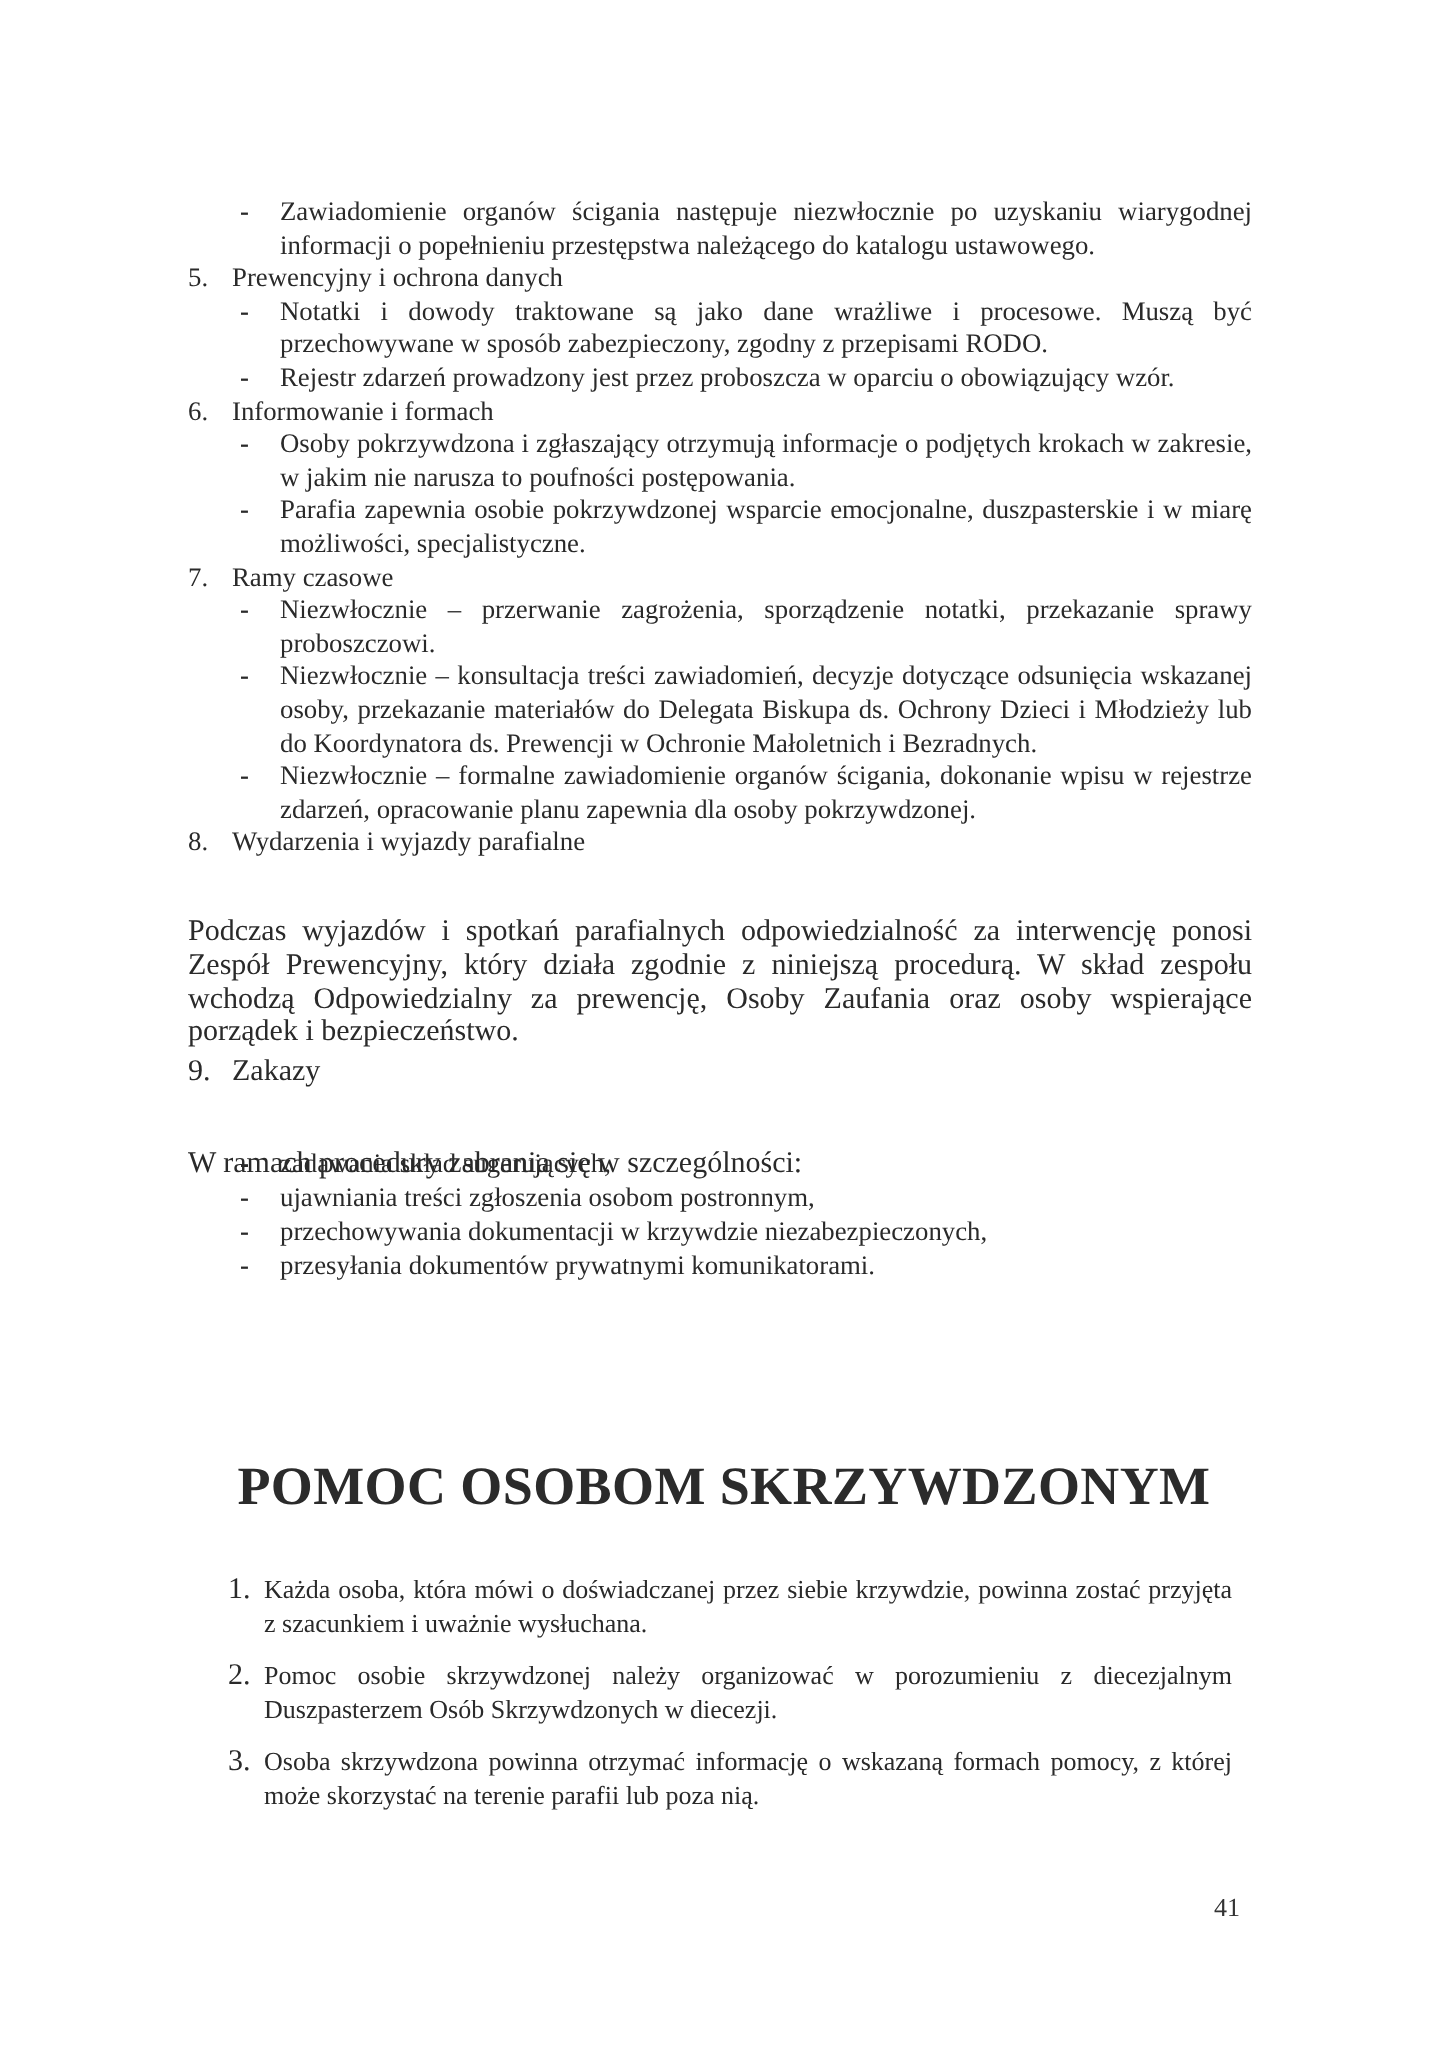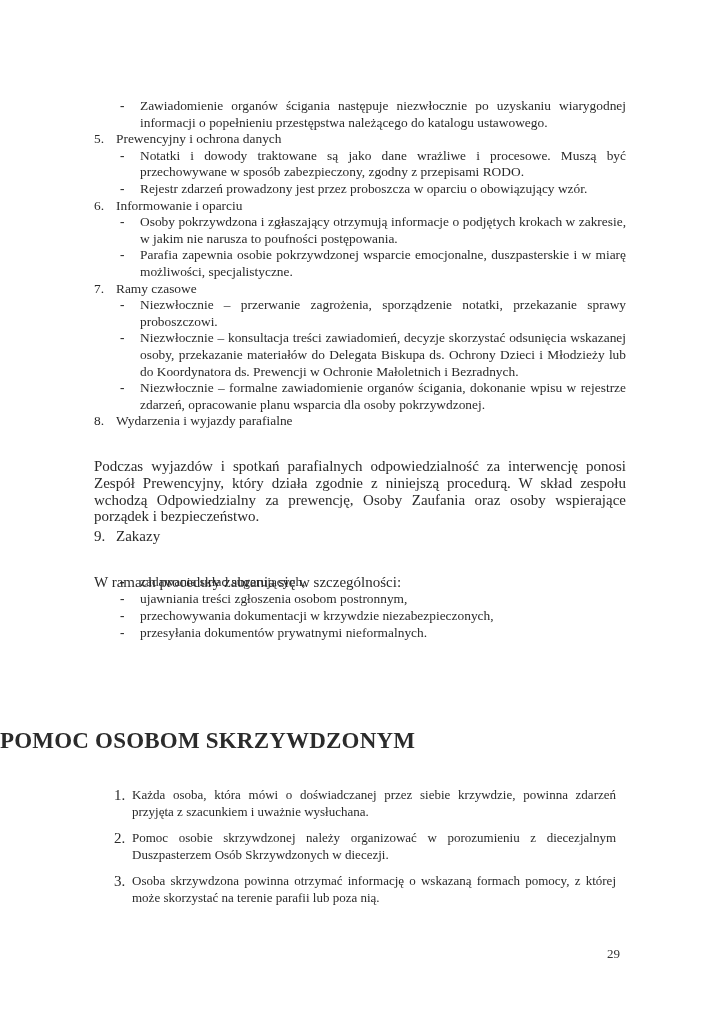--- a/index.html
+++ b/index.html
@@ -6,22 +6,22 @@
   body { width: 724px; height: 1024px; position: relative; overflow: hidden;
          font-family: "Liberation Serif", "DejaVu Serif", serif; color: #2a2a2a; }
   .page { position: absolute; left: 0; top: 0; width: 724px; height: 1024px; }
   .blk { position: absolute; left: 94px; width: 532px; font-size: 13.4px; line-height: 16.6px; }
   .just { text-align: justify; text-align-last: left; }
   .bul { position: relative; padding-left: 24px; margin-left: 22px; }
   .bul .dash { position: absolute; left: 4px; top: 0; font-weight: bold; }
   .num { position: relative; padding-left: 22px; }
   .num .n { position: absolute; left: 0; top: 0; }
   .para { position: absolute; left: 94px; width: 532px; font-size: 15px; line-height: 16.8px; }
-  .title { position: absolute; left: 0; width: 724px; top: 728px; 
-           font-size: 23px; font-weight: bold; letter-spacing: 0.2px; color: #2b2b2b; }
+  .title { position: absolute; left: 0; width: 724px; top: 728px; text-align: center;
+           font-size: 27px; font-weight: bold; letter-spacing: 0.2px; color: #2b2b2b; }
   .help { position: absolute; left: 114px; width: 502px; font-size: 13px; line-height: 16.6px; }
   .help .item { position: relative; padding-left: 18px; margin-bottom: 10px; }
   .help .item .n { position: absolute; left: 0; top: 0; font-size: 15px; }
   .pagenum { position: absolute; left: 607px; top: 946px; font-size: 13px; color: #333; }
   .forb { position: absolute; left: 116px; width: 500px; font-size: 13.4px; line-height: 17px; }
   .forb .bul { margin-left: 0; }
 </style>
 </head>
 <body>
 
@@ -41,46 +41,46 @@
       <span class="dash">-</span>
       <span>Notatki i dowody traktowane są jako dane wrażliwe i procesowe. Muszą być przechowywane w sposób zabezpieczony, zgodny z przepisami RODO.</span>
     </div>
     <div class="bul">
       <span class="dash">-</span>
       <span>Rejestr zdarzeń prowadzony jest przez proboszcza w oparciu o obowiązujący wzór.</span>
     </div>
 
     <div class="num">
       <span class="n">6.</span>
-      <span>Informowanie i oparciu</span>
+      <span>Informowanie i formach</span>
     </div>
     <div class="bul">
       <span class="dash">-</span>
       <span>Osoby pokrzywdzona i zgłaszający otrzymują informacje o podjętych krokach w zakresie, w jakim nie narusza to poufności postępowania.</span>
     </div>
     <div class="bul">
       <span class="dash">-</span>
       <span>Parafia zapewnia osobie pokrzywdzonej wsparcie emocjonalne, duszpasterskie i w miarę możliwości, specjalistyczne.</span>
     </div>
 
     <div class="num">
       <span class="n">7.</span>
       <span>Ramy czasowe</span>
     </div>
     <div class="bul">
       <span class="dash">-</span>
       <span>Niezwłocznie – przerwanie zagrożenia, sporządzenie notatki, przekazanie sprawy proboszczowi.</span>
     </div>
     <div class="bul">
       <span class="dash">-</span>
-      <span>Niezwłocznie – konsultacja treści zawiadomień, decyzje skorzystać odsunięcia wskazanej osoby, przekazanie materiałów do Delegata Biskupa ds. Ochrony Dzieci i Młodzieży lub do Koordynatora ds. Prewencji w Ochronie Małoletnich i Bezradnych.</span>
+      <span>Niezwłocznie – konsultacja treści zawiadomień, decyzje dotyczące odsunięcia wskazanej osoby, przekazanie materiałów do Delegata Biskupa ds. Ochrony Dzieci i Młodzieży lub do Koordynatora ds. Prewencji w Ochronie Małoletnich i Bezradnych.</span>
     </div>
     <div class="bul">
       <span class="dash">-</span>
-      <span>Niezwłocznie – formalne zawiadomienie organów ścigania, dokonanie wpisu w rejestrze zdarzeń, opracowanie planu wsparcia dla osoby pokrzywdzonej.</span>
+      <span>Niezwłocznie – formalne zawiadomienie organów ścigania, dokonanie wpisu w rejestrze zdarzeń, opracowanie planu zapewnia dla osoby pokrzywdzonej.</span>
     </div>
 
     <div class="num">
       <span class="n">8.</span>
       <span>Wydarzenia i wyjazdy parafialne</span>
     </div>
   </div>
 
   <div class="para just" style="top:458px;">Podczas wyjazdów i spotkań parafialnych odpowiedzialność za interwencję ponosi Zespół Prewencyjny, który działa zgodnie z niniejszą procedurą. W skład zespołu wchodzą Odpowiedzialny za prewencję, Osoby Zaufania oraz osoby wspierające porządek i bezpieczeństwo.</div>
 
@@ -106,35 +106,35 @@
     <div class="bul">
       <span class="dash">-</span>
       <span>ujawniania treści zgłoszenia osobom postronnym,</span>
     </div>
     <div class="bul">
       <span class="dash">-</span>
       <span>przechowywania dokumentacji w krzywdzie niezabezpieczonych,</span>
     </div>
     <div class="bul">
       <span class="dash">-</span>
-      <span>przesyłania dokumentów prywatnymi nieformalnych.</span>
+      <span>przesyłania dokumentów prywatnymi komunikatorami.</span>
     </div>
   </div>
 
   <div class="title">POMOC OSOBOM SKRZYWDZONYM</div>
 
   <div class="help just" style="top:787px;">
     <div class="item">
       <span class="n">1.</span>
-      <span>Każda osoba, która mówi o doświadczanej przez siebie krzywdzie, powinna zdarzeń przyjęta z szacunkiem i uważnie wysłuchana.</span>
+      <span>Każda osoba, która mówi o doświadczanej przez siebie krzywdzie, powinna zostać przyjęta z szacunkiem i uważnie wysłuchana.</span>
     </div>
     <div class="item">
       <span class="n">2.</span>
       <span>Pomoc osobie skrzywdzonej należy organizować w porozumieniu z diecezjalnym Duszpasterzem Osób Skrzywdzonych w diecezji.</span>
     </div>
     <div class="item">
       <span class="n">3.</span>
       <span>Osoba skrzywdzona powinna otrzymać informację o wskazaną formach pomocy, z której może skorzystać na terenie parafii lub poza nią.</span>
     </div>
   </div>
 
-  <div class="pagenum">29</div>
+  <div class="pagenum">41</div>
 </div>
 
 </body></html>

